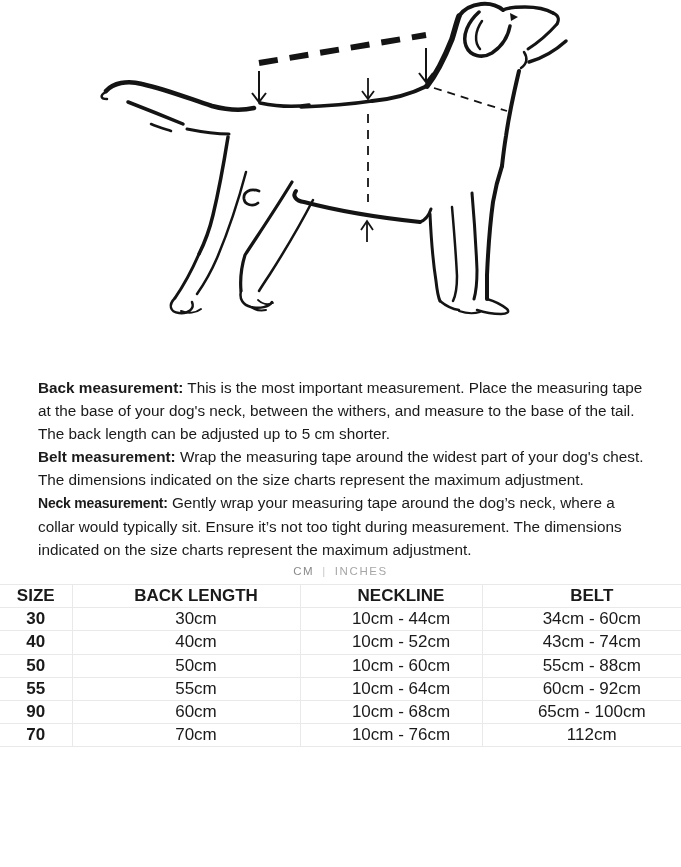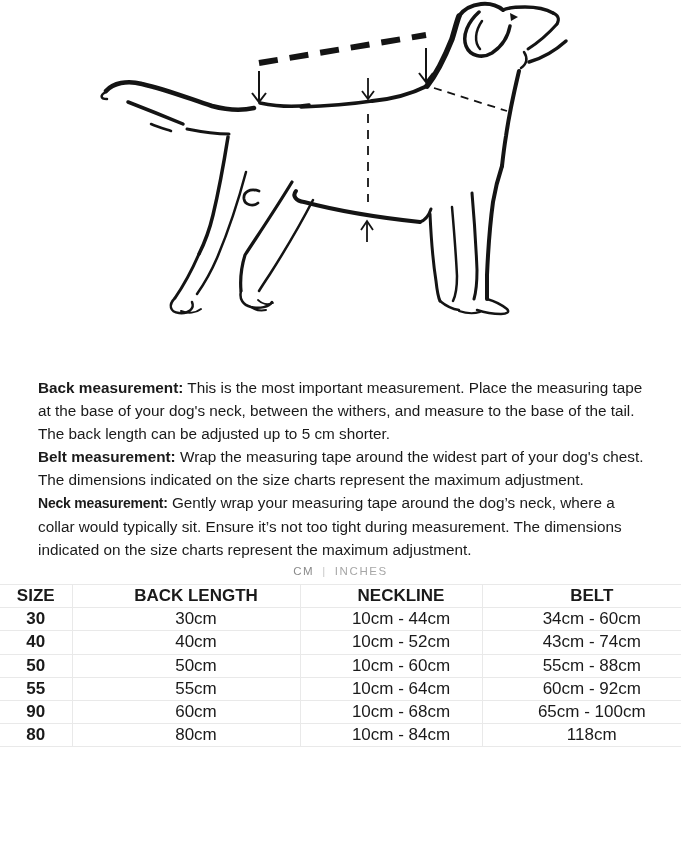--- a/index.html
+++ b/index.html
@@ -178,21 +178,21 @@
           <td>10cm - 64cm</td>
           <td>60cm - 92cm</td>
         </tr>
         <tr>
           <td>90</td>
           <td>60cm</td>
           <td>10cm - 68cm</td>
           <td>65cm - 100cm</td>
         </tr>
         <tr>
-          <td>80</td>
-          <td>80cm</td>
-          <td>10cm - 84cm</td>
-          <td>118cm</td>
+          <td>70</td>
+          <td>70cm</td>
+          <td>10cm - 76cm</td>
+          <td>112cm</td>
         </tr>
       </tbody>
   </table>
 
 </div>
 
 </body></html>

